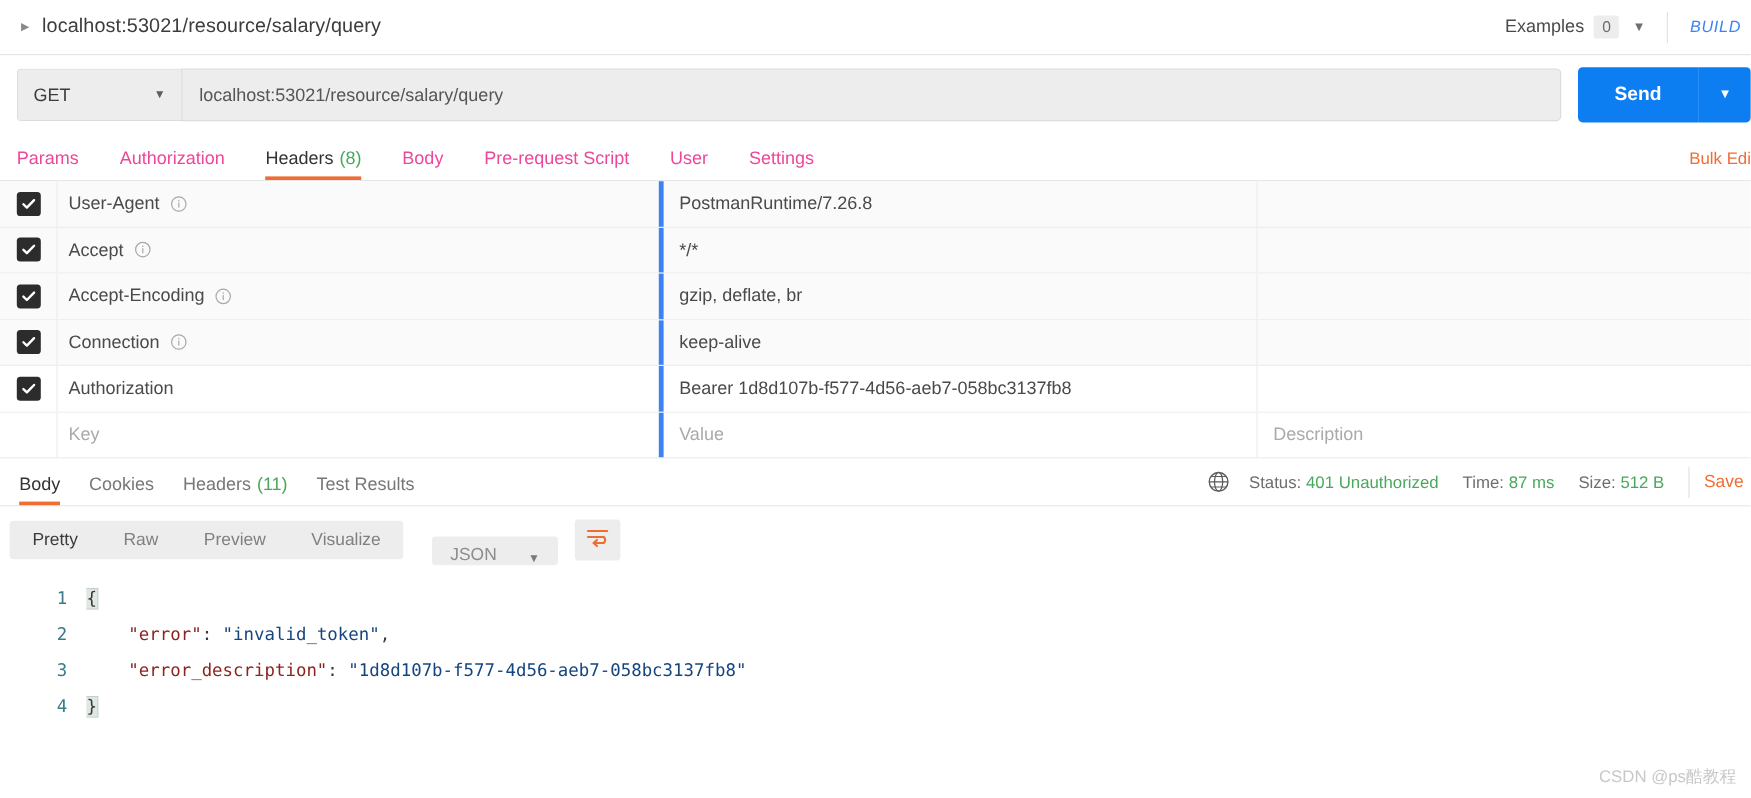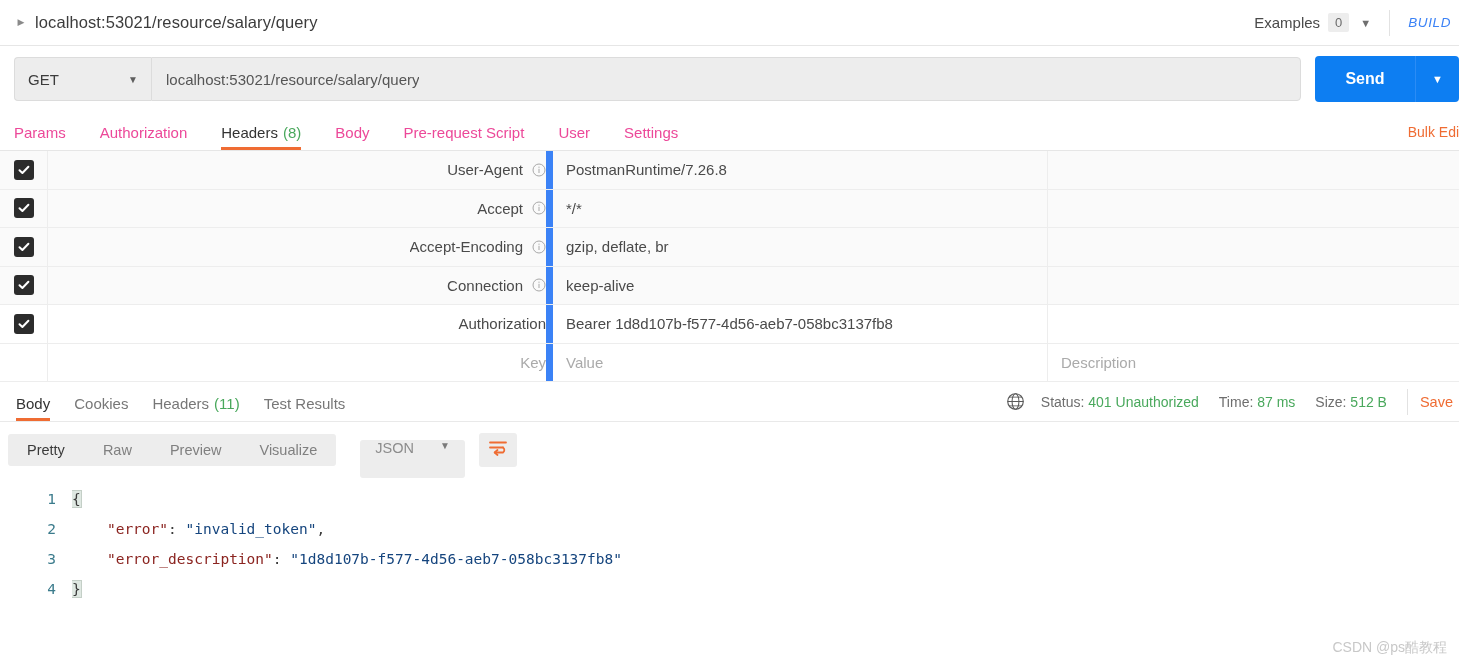--- a/index.html
+++ b/index.html
@@ -190,23 +190,22 @@
     border-radius: 3px;
     display: flex; align-items: center; justify-content: center;
     cursor: pointer;
   }
   .cbox svg { display: block; }
   .c-key {
     width: 505px; flex: none;
     display: flex; align-items: center;
     align-self: stretch;
     padding-left: 9px;
-    border-right: 7px solid #3b82f6;
+    border-right: 4px solid #3b82f6;
     overflow: hidden;
-    justify-content: flex-end;
   }
   .c-val {
     width: 495px; flex: none;
     display: flex; align-items: center;
     align-self: stretch;
     padding-left: 13px;
     border-right: 1px solid #ededed;
     overflow: hidden;
   }
   .c-desc {
@@ -276,23 +275,23 @@
   }
   .fmtbtn {
     font-size: 14.5px; color: #808080;
     padding: 0 19px;
     height: 100%;
     display: flex; align-items: center;
     cursor: pointer;
   }
   .fmtbtn.active { color: #3a3a3a; }
   .fmtselect {
-    display: flex; align-items: flex-start;
+    display: flex; align-items: flex-end;
     background: #ededed; border-radius: 3px;
-    height: 38px; margin-left: 24px;
+    height: 24px; margin-left: 24px;
     padding: 0 15px; cursor: pointer; margin-top: 18px;
   }
   .fmtselect span { font-size: 14.5px; color: #8c8c8c; }
   .fmtselect .cd { margin-left: 26px; color: #7a7a7a; font-size: 10px; }
   .wrapbtn {
     background: #ededed; border-radius: 3px;
     height: 34px; width: 38px; margin-left: 14px;
     display: flex; align-items: center; justify-content: center;
     cursor: pointer;
   }

